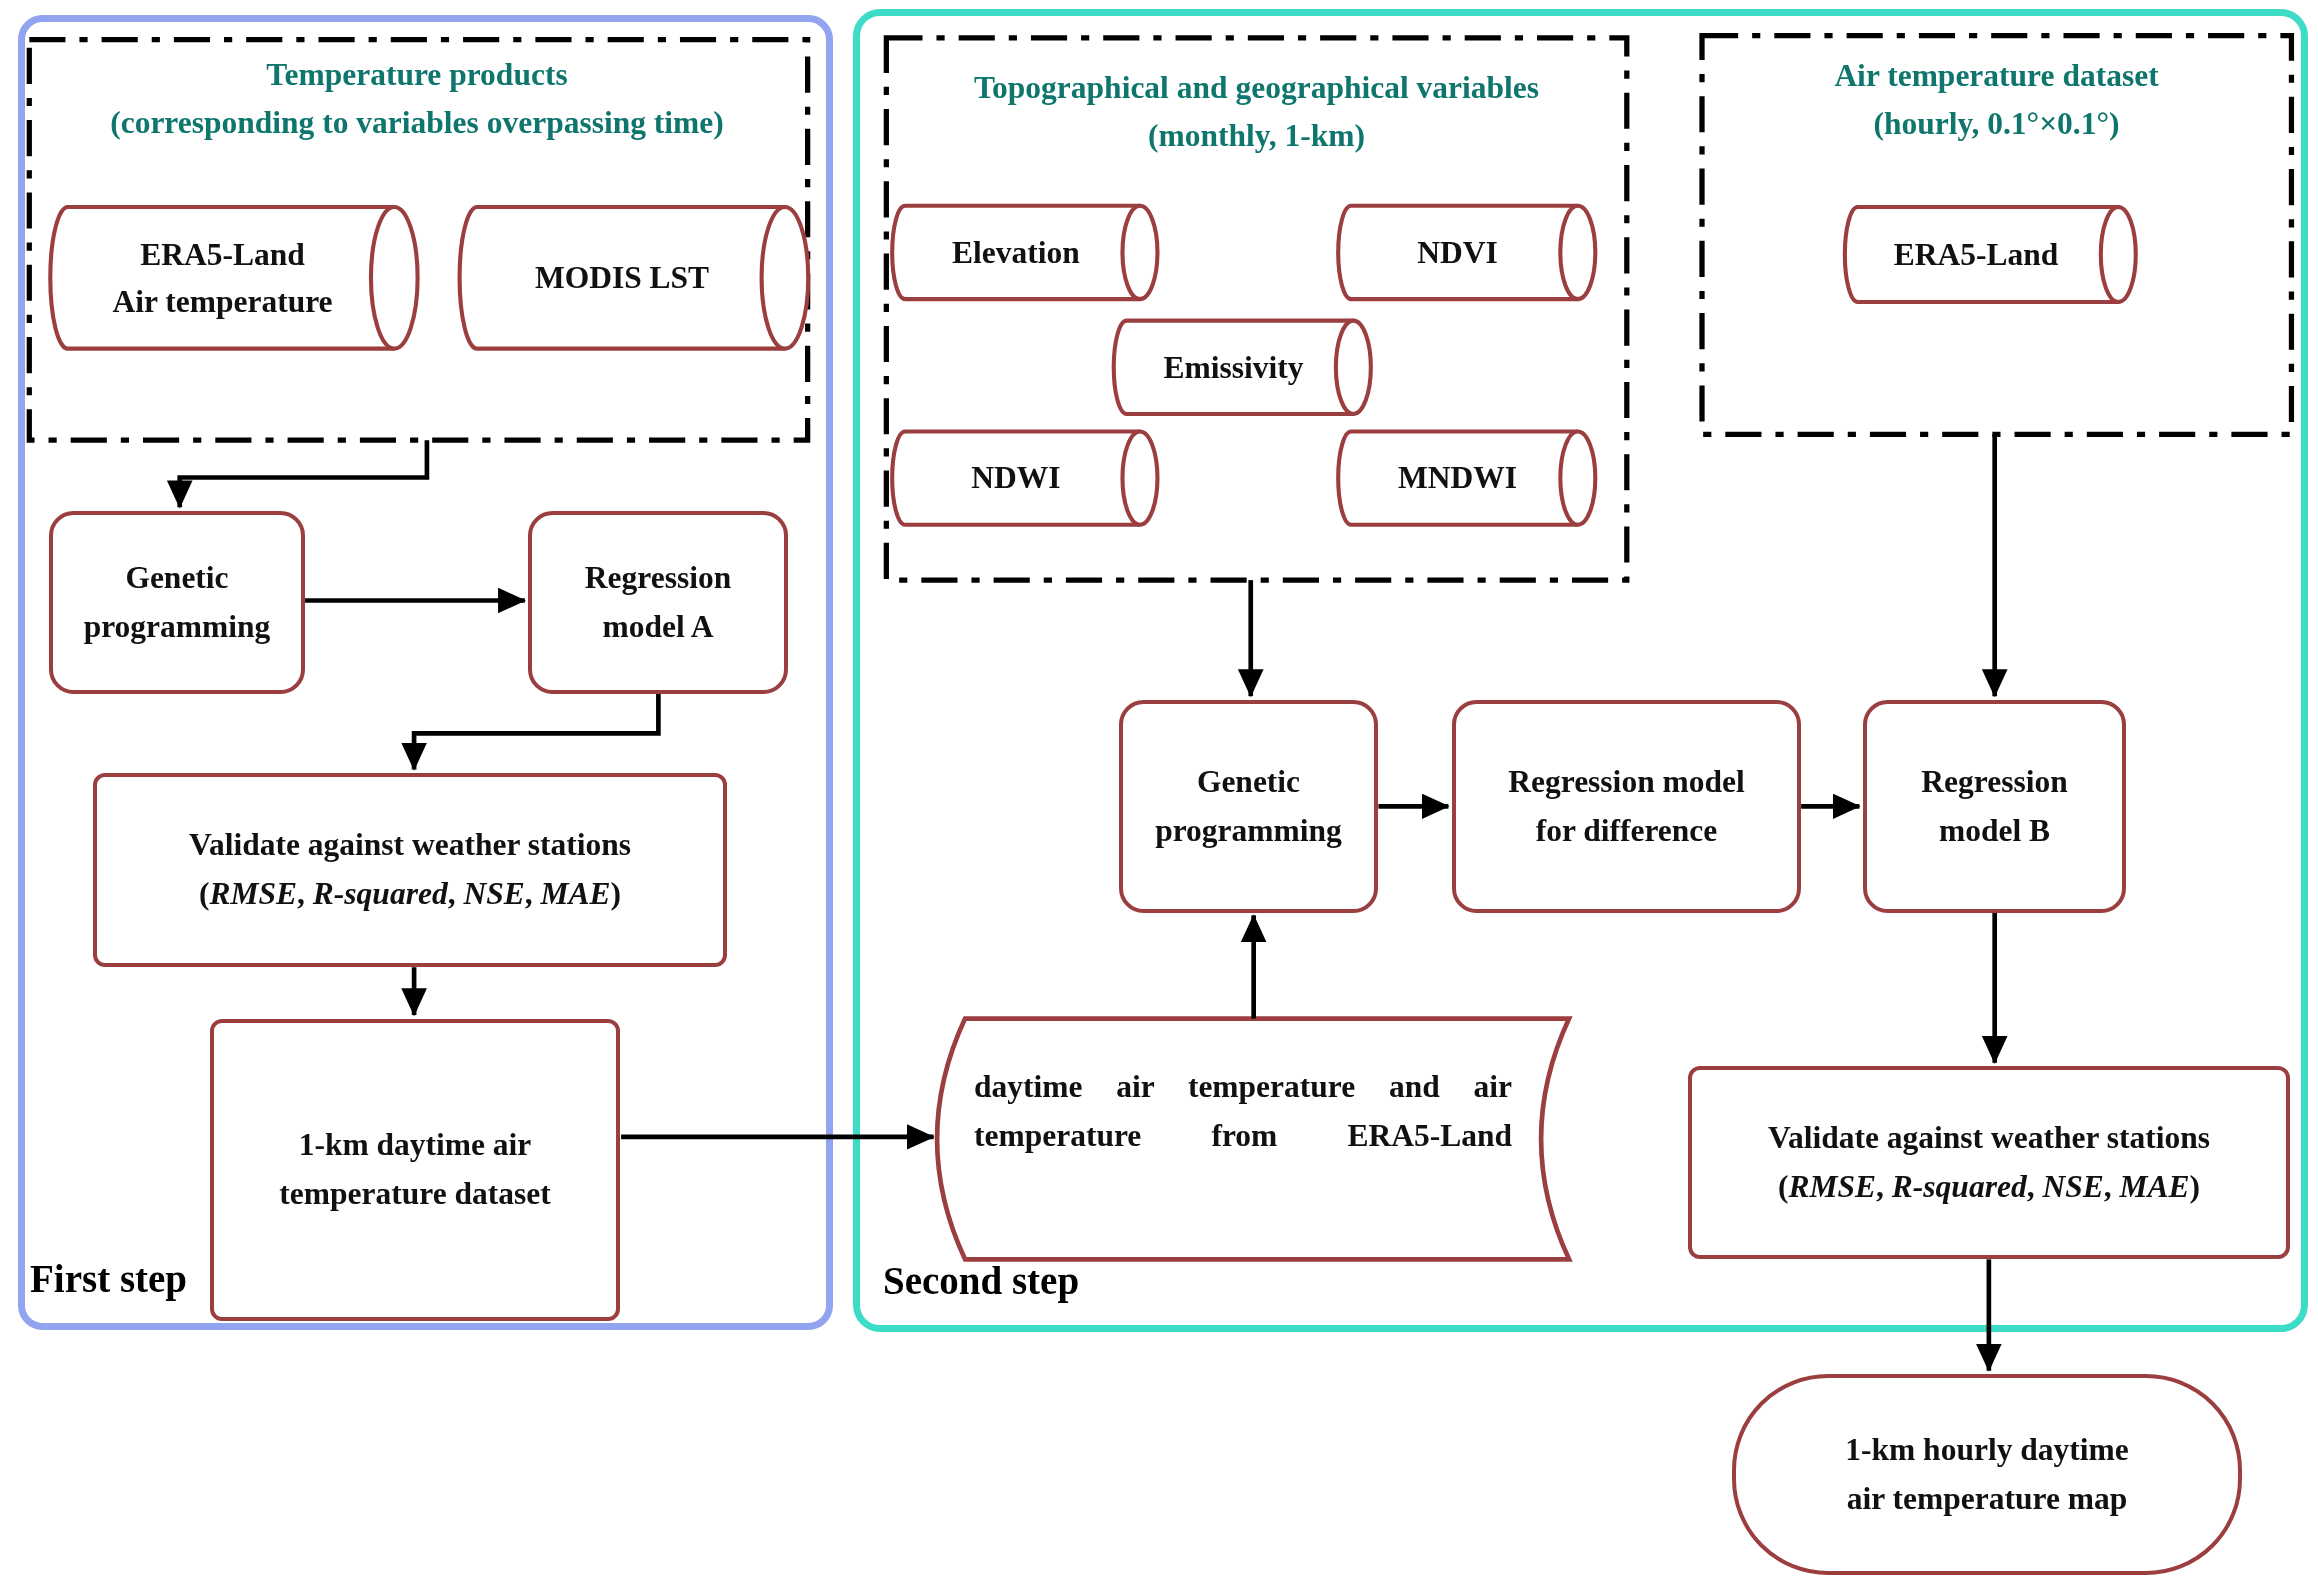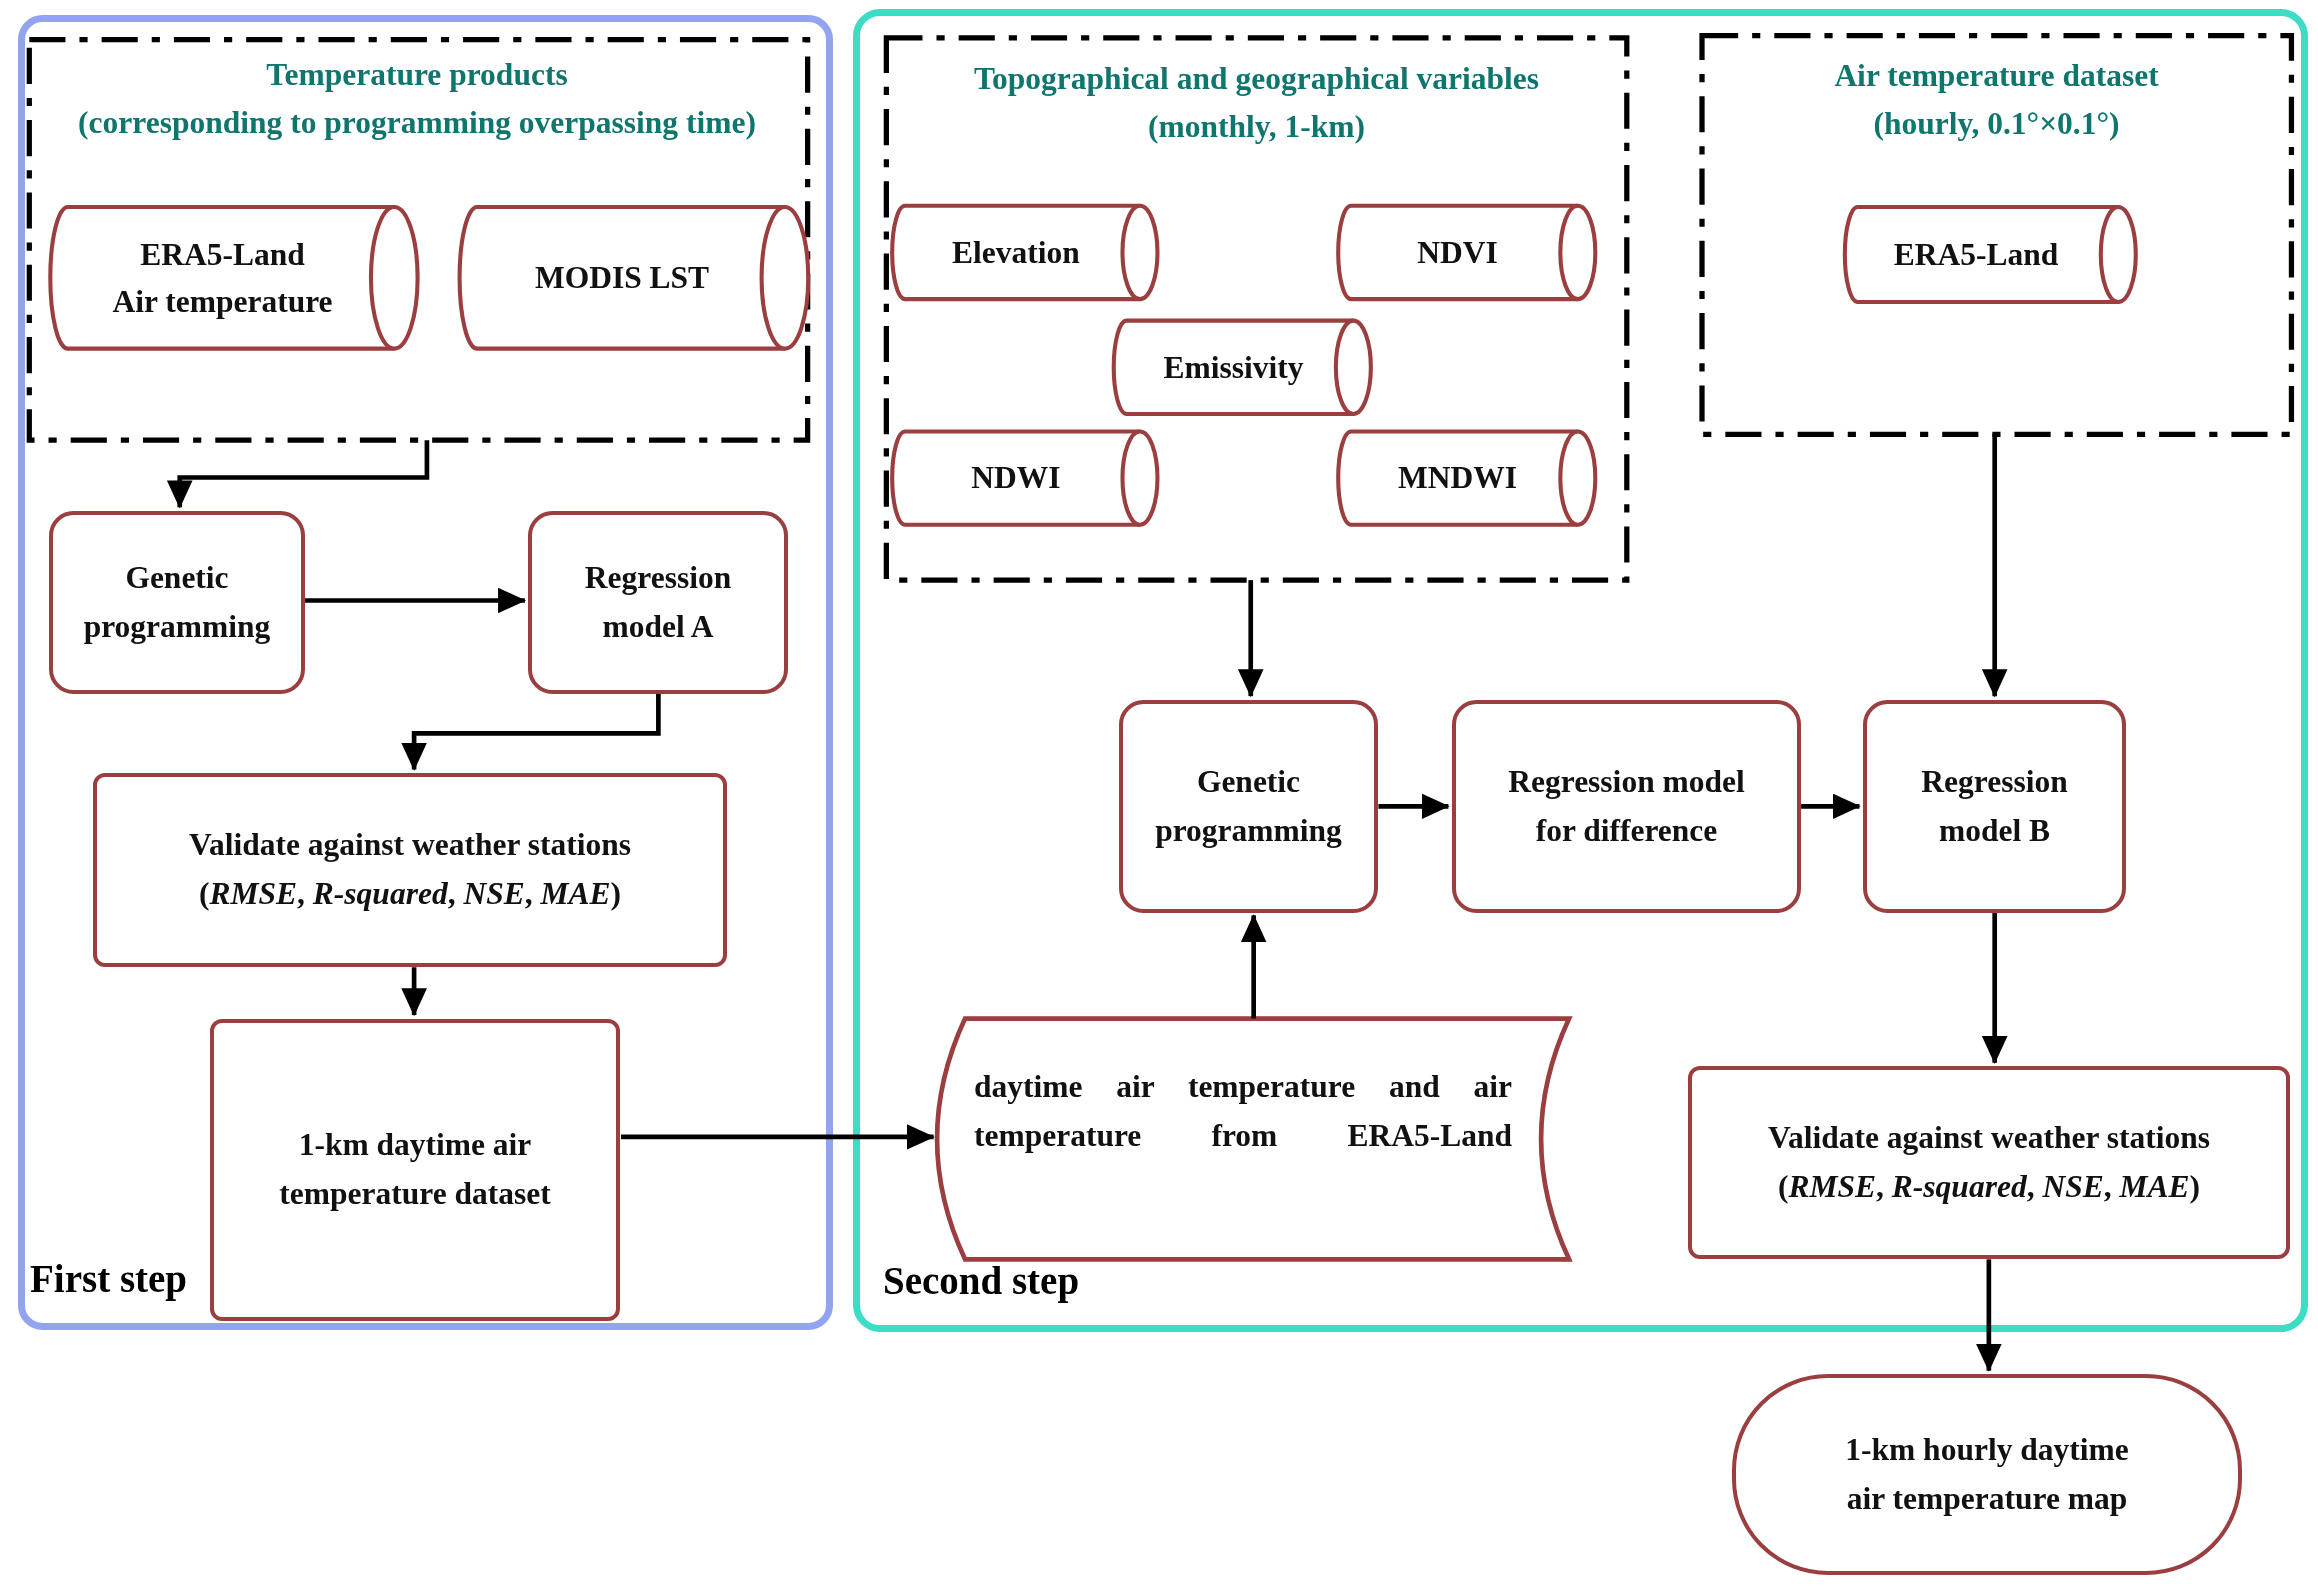--- a/index.html
+++ b/index.html
@@ -98,23 +98,23 @@
     <polyline points="2145,995 2145,1194" fill="none" stroke="#000" stroke-width="8" marker-end="url(#arw)"></polyline>
     <polyline points="2364,1383 2484,1383" fill="none" stroke="#000" stroke-width="8" marker-end="url(#arw)"></polyline>
     <polyline points="3089,1383 3189,1383" fill="none" stroke="#000" stroke-width="8" marker-end="url(#arw)"></polyline>
     <polyline points="3421,745 3421,1194" fill="none" stroke="#000" stroke-width="8" marker-end="url(#arw)"></polyline>
     <polyline points="3421,1565 3421,1823" fill="none" stroke="#000" stroke-width="8" marker-end="url(#arw)"></polyline>
     <polyline points="3411,2160 3411,2351" fill="none" stroke="#000" stroke-width="8" marker-end="url(#arw)"></polyline>
   </svg>
 
   <div class="boxtitle" style="left:35px;top:51px;width:764px;">
     <div>Temperature products</div>
-    <div>(corresponding to programming overpassing time)</div>
+    <div>(corresponding to variables overpassing time)</div>
   </div>
-  <div class="boxtitle" style="left:901px;top:55px;width:711px;">
+  <div class="boxtitle" style="left:901px;top:64px;width:711px;">
     <div>Topographical and geographical variables</div>
     <div>(monthly, 1-km)</div>
   </div>
   <div class="boxtitle" style="left:1711px;top:52px;width:571px;">
     <div>Air temperature dataset</div>
     <div>(hourly, 0.1°×0.1°)</div>
   </div>
 
   <div class="cyl-label" style="left:50px;top:207px;width:345px;height:142px;">
     <div>ERA5-Land</div>

